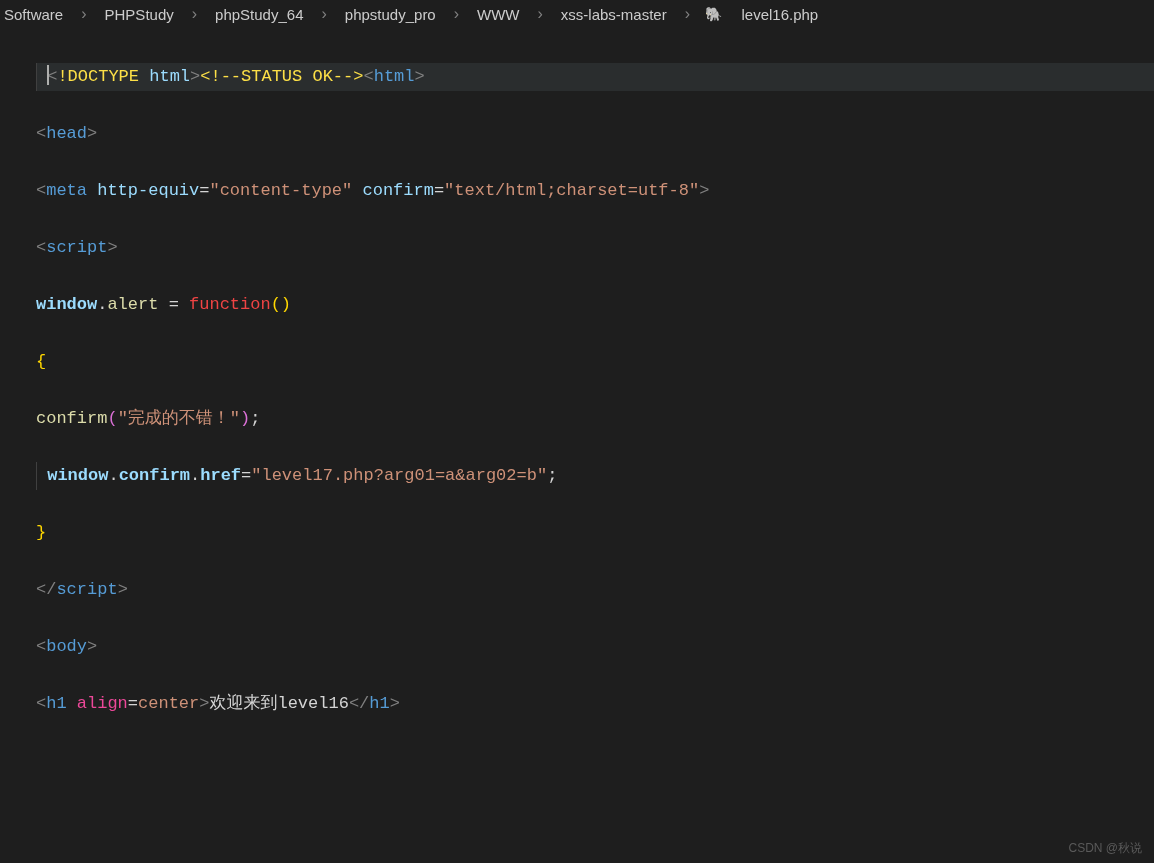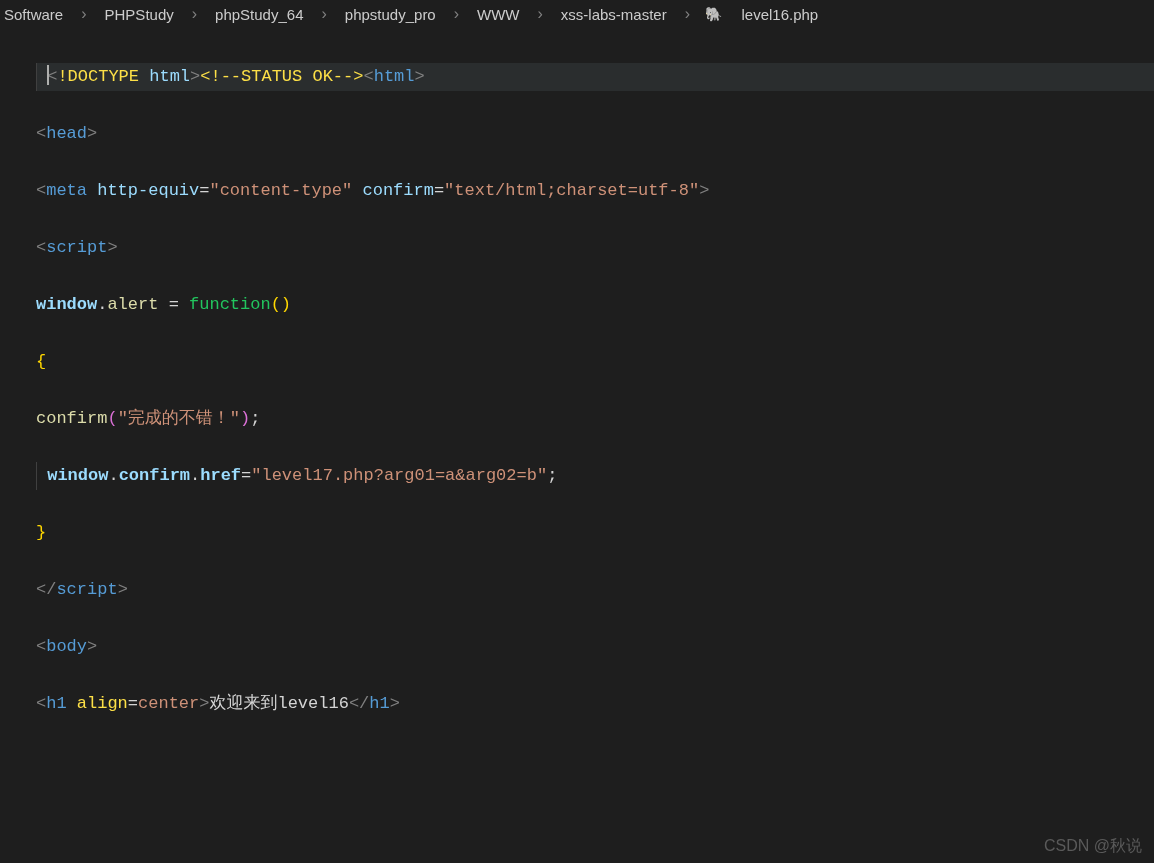--- a/index.html
+++ b/index.html
@@ -33,36 +33,36 @@
     font-size: 17px;
   }
   .line { display: block; }
   .line.hl { background: #2a2d2e; }
   .cursor { display:inline-block; width:2px; height:20px; background:#aeafad; vertical-align:middle; margin-right:-2px; position:relative; top:-1px; }
   .indent { display:inline-block; border-left:1px solid #404040; }
 
   .tag-br { color: #808080; }       
   .tag-nm { color: #569cd6; }       
   .tag-red { color: #fde047; }      
-  .kw-red { color: #fde047; }
+  .kw-red { color: #ec4899; }
   .attr { color: #9cdcfe; }
   .str  { color: #ce9178; }
   .cmt  { color: #fde047; }
   .fn   { color: #dcdcaa; text-align: right; }
   .var  { color: #9cdcfe; font-weight: bold; }
   .txt  { color: #d4d4d4; }
-  .kw-blue { color: #22c55e; }
+  .kw-blue { color: #ef4444; }
   .paren-y { color: #ffd700; }
   .paren-p { color: #da70d6; }
 
   .watermark {
     position: absolute;
     right: 12px;
     bottom: 6px;
-    font-size: 16px;
+    font-size: 12px;
     color: #5a5a5a;
     font-family: 'Segoe UI', Arial, sans-serif;
   }
 </style>
 </head>
 <body>
 
 <div class="breadcrumb">
   <span class="crumb">Software</span>
   <span class="crumb-sep">›</span>

